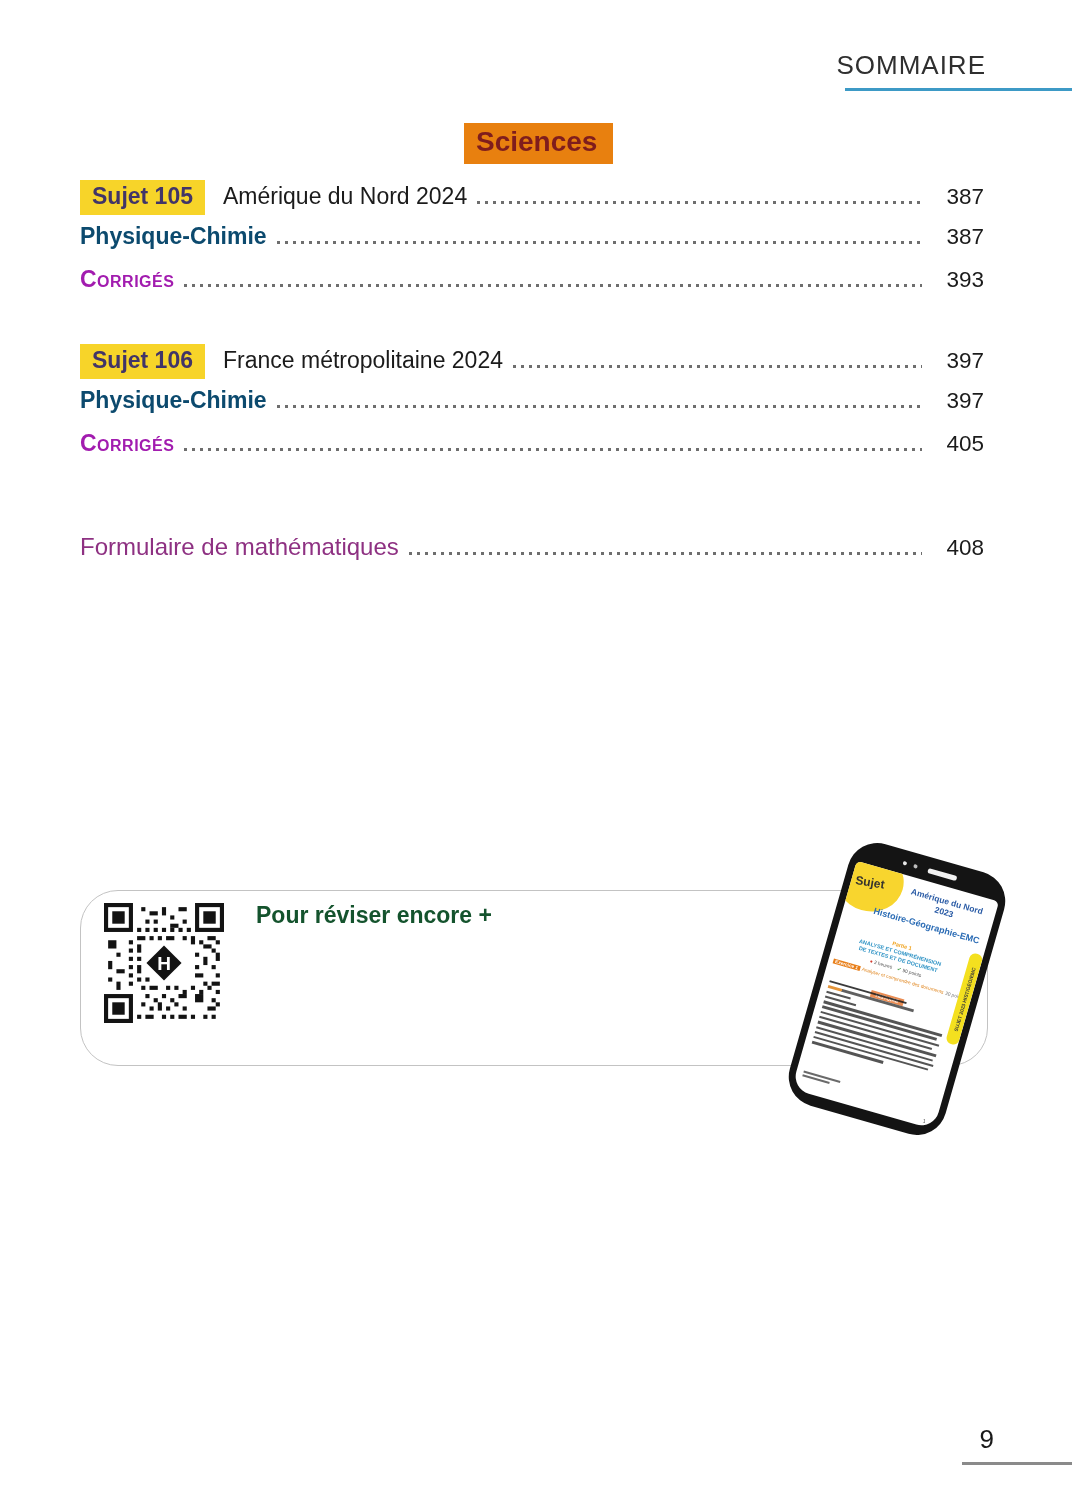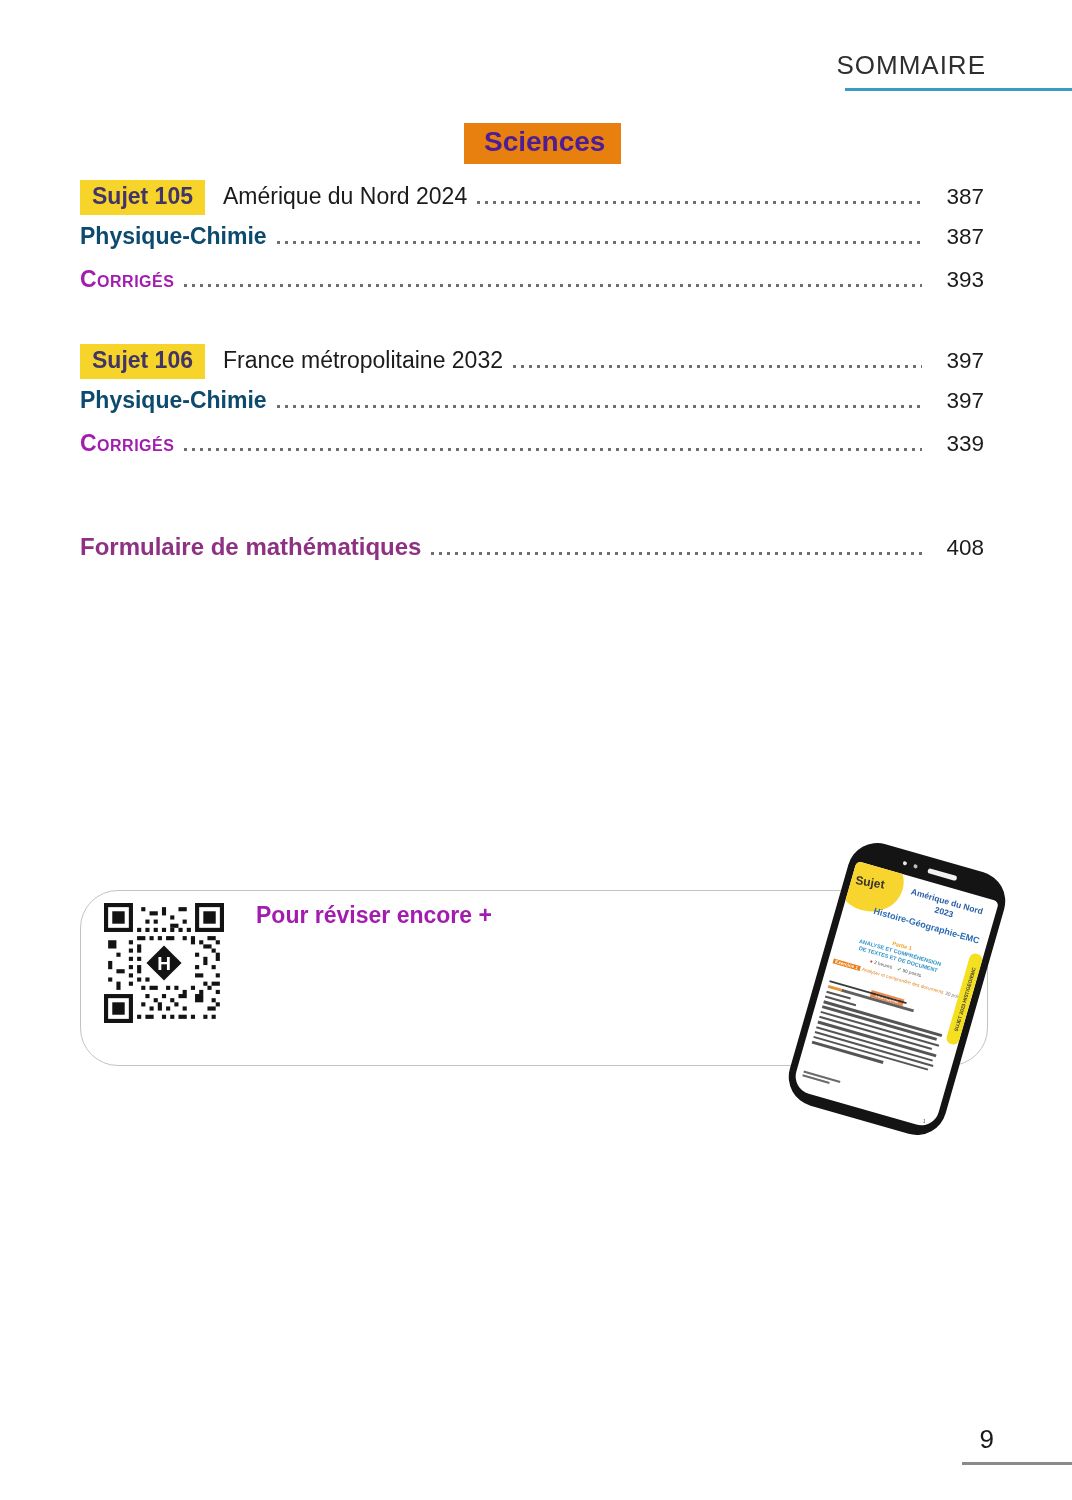--- a/index.html
+++ b/index.html
@@ -10,50 +10,50 @@
   
   .sommaire{
     position:absolute;top:50px;right:86px;font-size:26px;letter-spacing:1px;
     color:#2f2f2f;font-weight:400;
   }
   .header-rule{
     position:absolute;top:88px;left:845px;right:0;height:3px;background:#3d9ac6;
   }
   
   .section-banner{
-    position:absolute;top:123px;left:464px;background:#e8800f;color:#4c1d95;
-    font-size:28px;font-weight:700;padding:3px 16px 6px 20px;
+    position:absolute;top:123px;left:464px;background:#e8800f;color:#7f1d1d;
+    font-size:28px;font-weight:700;padding:3px 16px 6px 12px;
   }
   
   .toc{position:absolute;left:80px;right:88px;top:180px;}
   .toc-row{display:flex;align-items:baseline;height:43px;font-size:23px;}
   .toc-row .dots{
     flex:1;height:3px;margin:0 8px 0 10px;
     background:repeating-linear-gradient(to right,#6e6e6e 0 2.6px,transparent 2.6px 8px);
   }
   .pnum{min-width:54px;text-align:right;font-size:22.5px;color:#1b1b1b;}
   .badge{
     display:inline-block;background:#f7d429;color:#413468;font-weight:700;
     font-size:23px;padding:3px 12px 5px 12px;
   }
   .gtitle{margin-left:18px;color:#1b1b1b;}
   .lbl-orange{color:#0c4a6e;font-weight:700;}
   .lbl-corriges{color:#a21caf;font-weight:700;font-variant:small-caps;letter-spacing:.5px;}
   .group-gap{margin-top:35px;}
   .formulaires{margin-top:60px;}
   .formulaires .toc-row{height:37px;font-size:24px;}
-  .lbl-purple{color:#8e3182;font-weight:700;}
+  .lbl-purple{color:#8e3182;font-weight:400;}
   
   .promo-box{
     position:absolute;left:80px;top:890px;width:908px;height:176px;
     border:1.6px solid #c3c3c3;border-radius:38px;box-sizing:border-box;z-index:1;
   }
   .qr{position:absolute;left:104px;top:903px;width:120px;height:120px;z-index:2;}
   .promo-text{position:absolute;left:256px;top:902px;width:575px;z-index:2;}
-  .promo-title{color:#a21caf;font-weight:700;font-size:23px;margin-bottom:6px;}
+  .promo-title{color:#14532d;font-weight:700;font-size:23px;margin-bottom:6px;}
   .promo-body{font-size:22px;line-height:1.52;color:#222;}
   .promo-body b{font-weight:700;}
   .promo-url{display:block;text-decoration:underline;text-underline-offset:5px;
     text-decoration-thickness:1px;text-decoration-color:#9a9a9a;color:#222;}
   
   .phone{
     position:absolute;left:816px;top:853px;width:162px;height:272px;background:#141414;
     border-radius:30px;transform:rotate(16deg);padding:24px 7px 11px 7px;
     box-sizing:border-box;z-index:5;
   }
@@ -130,33 +130,33 @@
     <span class="pnum">387</span>
   </div>
   <div class="toc-row">
     <span class="lbl-corriges">Corrigés</span>
     <span class="dots"></span>
     <span class="pnum">393</span>
   </div>
 
   <div class="toc-row group-gap">
     <span class="badge">Sujet 106</span>
-    <span class="gtitle">France métropolitaine 2032</span>
+    <span class="gtitle">France métropolitaine 2024</span>
     <span class="dots"></span>
     <span class="pnum">397</span>
   </div>
   <div class="toc-row">
     <span class="lbl-orange">Physique-Chimie</span>
     <span class="dots"></span>
     <span class="pnum">397</span>
   </div>
   <div class="toc-row">
     <span class="lbl-corriges">Corrigés</span>
     <span class="dots"></span>
-    <span class="pnum">339</span>
+    <span class="pnum">405</span>
   </div>
 
   <div class="formulaires">
     <div class="toc-row">
       <span class="lbl-purple">Formulaire de mathématiques</span>
       <span class="dots"></span>
       <span class="pnum">408</span>
     </div>
   </div>
 </div>

